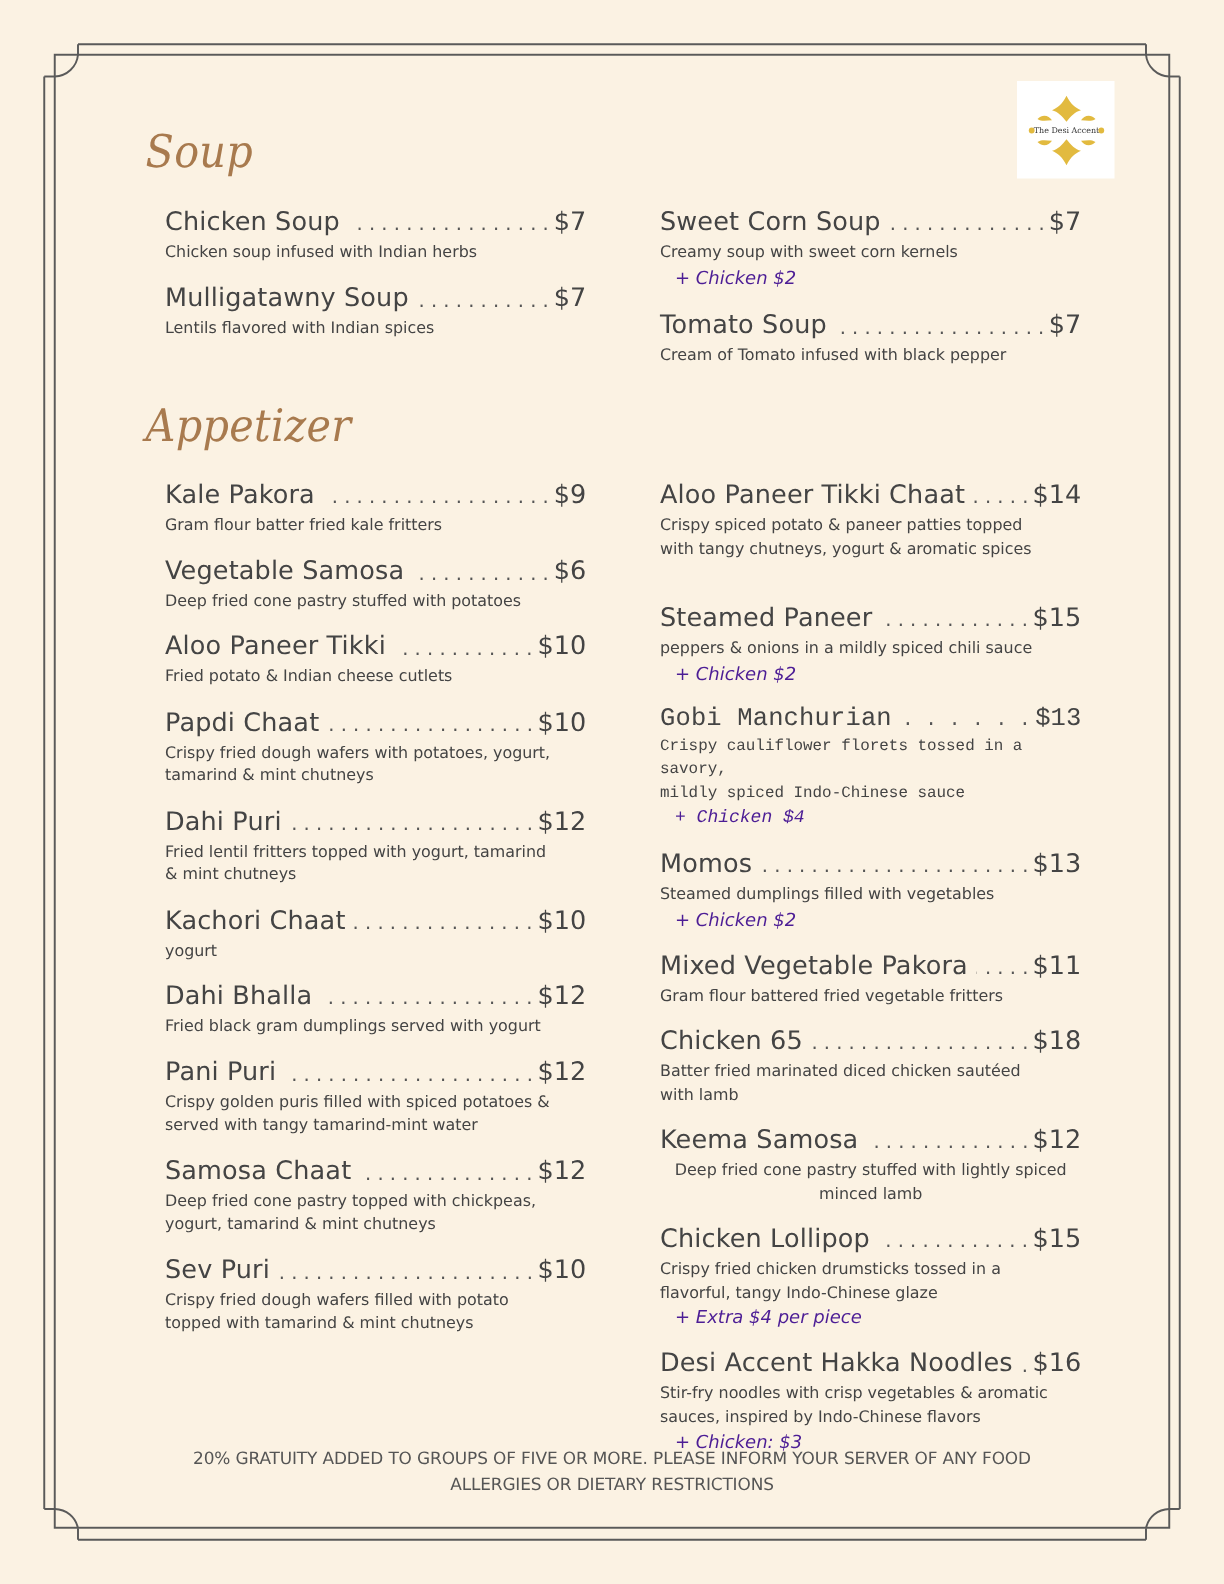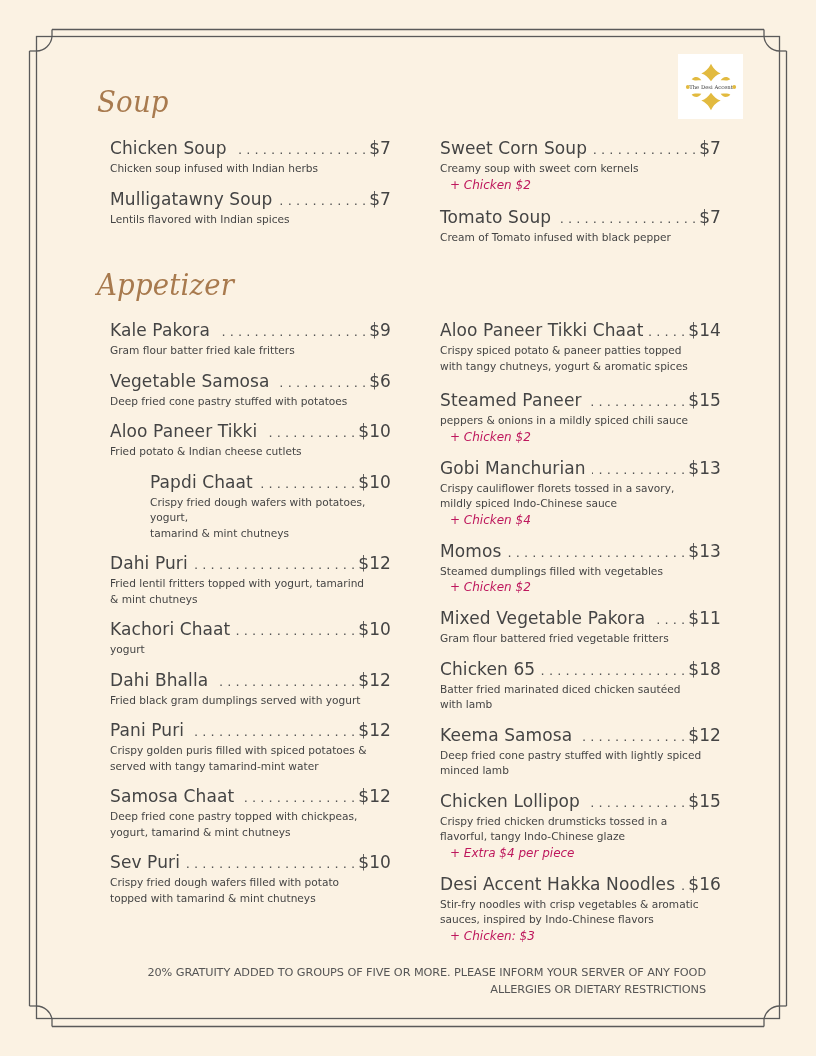--- a/index.html
+++ b/index.html
@@ -42,24 +42,24 @@
     margin: 0 3px 0 6px; color: #555; letter-spacing: 2.6px;
     font-size: 13px;
   }
   .dots::after {
     content: ". . . . . . . . . . . . . . . . . . . . . . . . . . . . . . . . . . . . . . . . . . . . . .";
     letter-spacing: 0;
   }
   .dots { direction: rtl; text-align: left; }
   .price { white-space: nowrap; }
   .desc { font-size: 10.6px; line-height: 15.5px; color: #444; margin-top: 1px; }
-  .addon { font-size: 12px; font-style: italic; color: #be185d; margin-left: 10px; line-height: 17px; }
+  .addon { font-size: 12px; font-style: italic; color: #4c1d95; margin-left: 10px; line-height: 17px; }
   .footer {
     position: absolute; left: 110px; width: 596px; top: 964px;
-    text-align: right; font-size: 11.3px; line-height: 17px; color: #555;
+    text-align: center; font-size: 11.3px; line-height: 17px; color: #555;
     letter-spacing: -0.1px;
   }
 </style>
 </head>
 <body>
 
 <svg class="frame" viewBox="0 0 816 1056" xmlns="http://www.w3.org/2000/svg">
   <g fill="none" stroke="#5a5a5a" stroke-width="1.3">
 
     <rect x="36.5" y="36.5" width="743" height="982"></rect>
@@ -163,21 +163,21 @@
     <div class="desc">Deep fried cone pastry stuffed with potatoes</div>
   </div>
   <div class="item" style="margin-bottom:12px;">
     <div class="row">
         <span class="name">Aloo Paneer Tikki</span>
         <span class="dots"></span>
         <span class="price">$10</span>
       </div>
     <div class="desc">Fried potato &amp; Indian cheese cutlets</div>
   </div>
-  <div class="item" style="margin-bottom:12px;margin-left:40px;">
+  <div class="item" style="margin-bottom:12px;">
     <div class="row">
         <span class="name">Papdi Chaat</span>
         <span class="dots"></span>
         <span class="price">$10</span>
       </div>
     <div class="desc">
         <div>Crispy fried dough wafers with potatoes, yogurt,</div>
         <div>tamarind &amp; mint chutneys</div>
       </div>
   </div>
@@ -239,21 +239,21 @@
         <span class="price">$10</span>
       </div>
     <div class="desc">
         <div>Crispy fried dough wafers filled with potato</div>
         <div>topped with tamarind &amp; mint chutneys</div>
       </div>
   </div>
 </div>
 
 <div class="col" style="left:440px; top:320px; width:281px;">
-  <div class="item" style="margin-bottom:16px;">
+  <div class="item" style="margin-bottom:28px;">
     <div class="row">
         <span class="name">Aloo Paneer Tikki Chaat</span>
         <span class="dots"></span>
         <span class="price">$14</span>
       </div>
     <div class="desc">
         <div>Crispy spiced potato &amp; paneer patties topped</div>
         <div>with tangy chutneys, yogurt &amp; aromatic spices</div>
       </div>
   </div>
@@ -261,21 +261,21 @@
     <div class="row">
         <span class="name">Steamed Paneer</span>
         <span class="dots"></span>
         <span class="price">$15</span>
       </div>
     <div class="desc">
         <div>peppers &amp; onions in a mildly spiced chili sauce</div>
       </div>
     <div class="addon">+  Chicken $2</div>
   </div>
-  <div class="item" style="margin-bottom:12px;">
+  <div class="item" style="margin-bottom:12px;font-family:Liberation Mono, monospace;">
     <div class="row">
         <span class="name">Gobi Manchurian</span>
         <span class="dots"></span>
         <span class="price">$13</span>
       </div>
     <div class="desc">
         <div>Crispy cauliflower florets tossed in a savory,</div>
         <div>mildly spiced Indo-Chinese sauce</div>
       </div>
     <div class="addon">+ Chicken $4</div>
@@ -301,21 +301,21 @@
     <div class="row">
         <span class="name">Chicken 65</span>
         <span class="dots"></span>
         <span class="price">$18</span>
       </div>
     <div class="desc">
         <div>Batter fried marinated diced chicken sautéed</div>
         <div>with lamb</div>
       </div>
   </div>
-  <div class="item" style="margin-bottom:12px;">
+  <div class="item" style="margin-bottom:12px;text-align:center;">
     <div class="row">
         <span class="name">Keema Samosa</span>
         <span class="dots"></span>
         <span class="price">$12</span>
       </div>
     <div class="desc">
         <div>Deep fried cone pastry stuffed with lightly spiced</div>
         <div>minced lamb</div>
       </div>
   </div>

